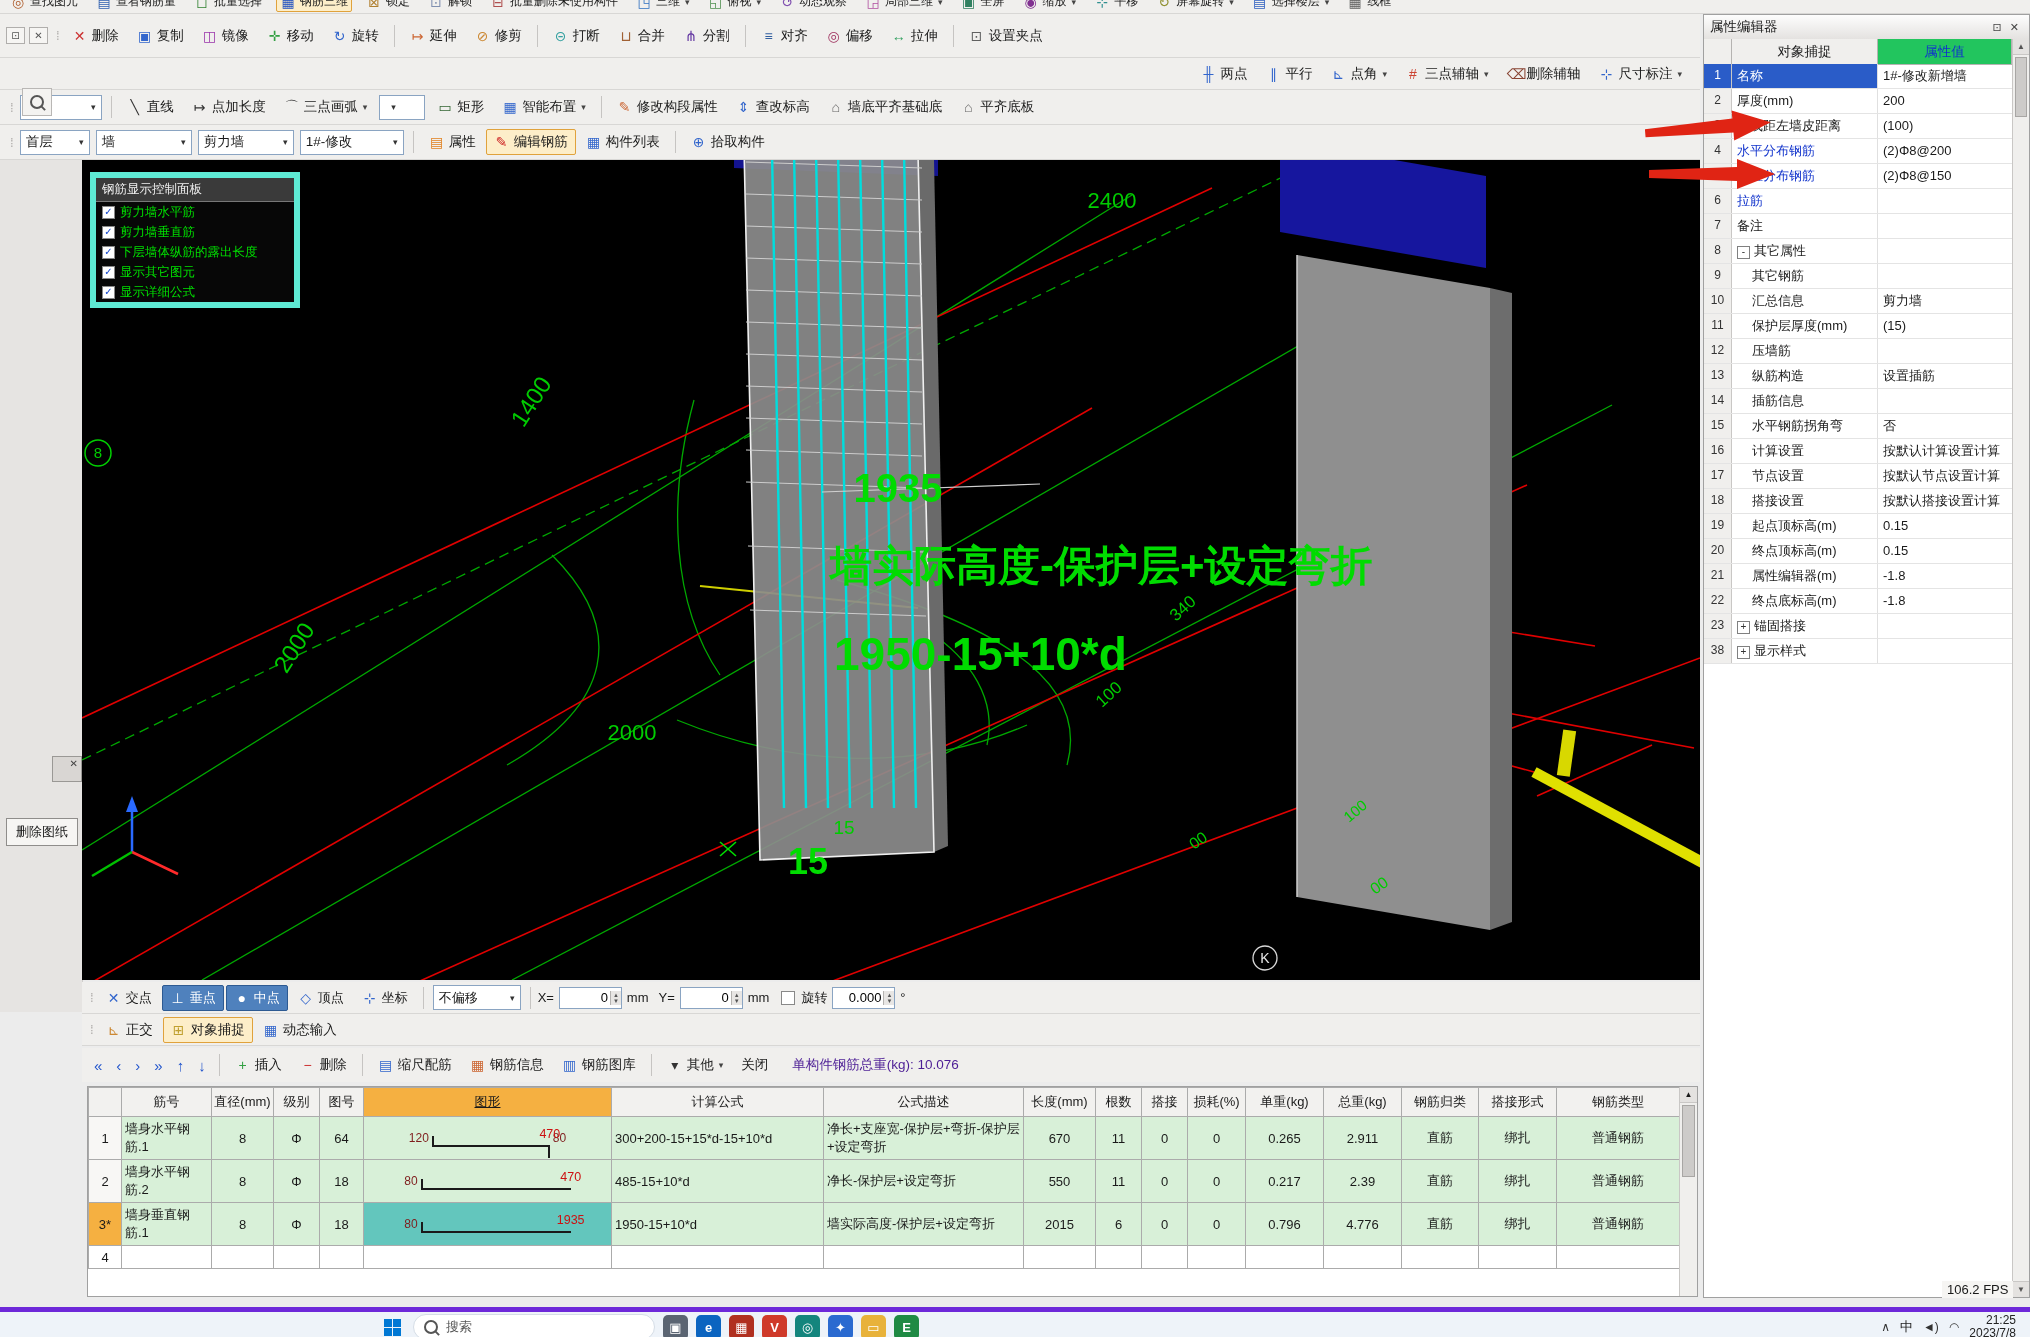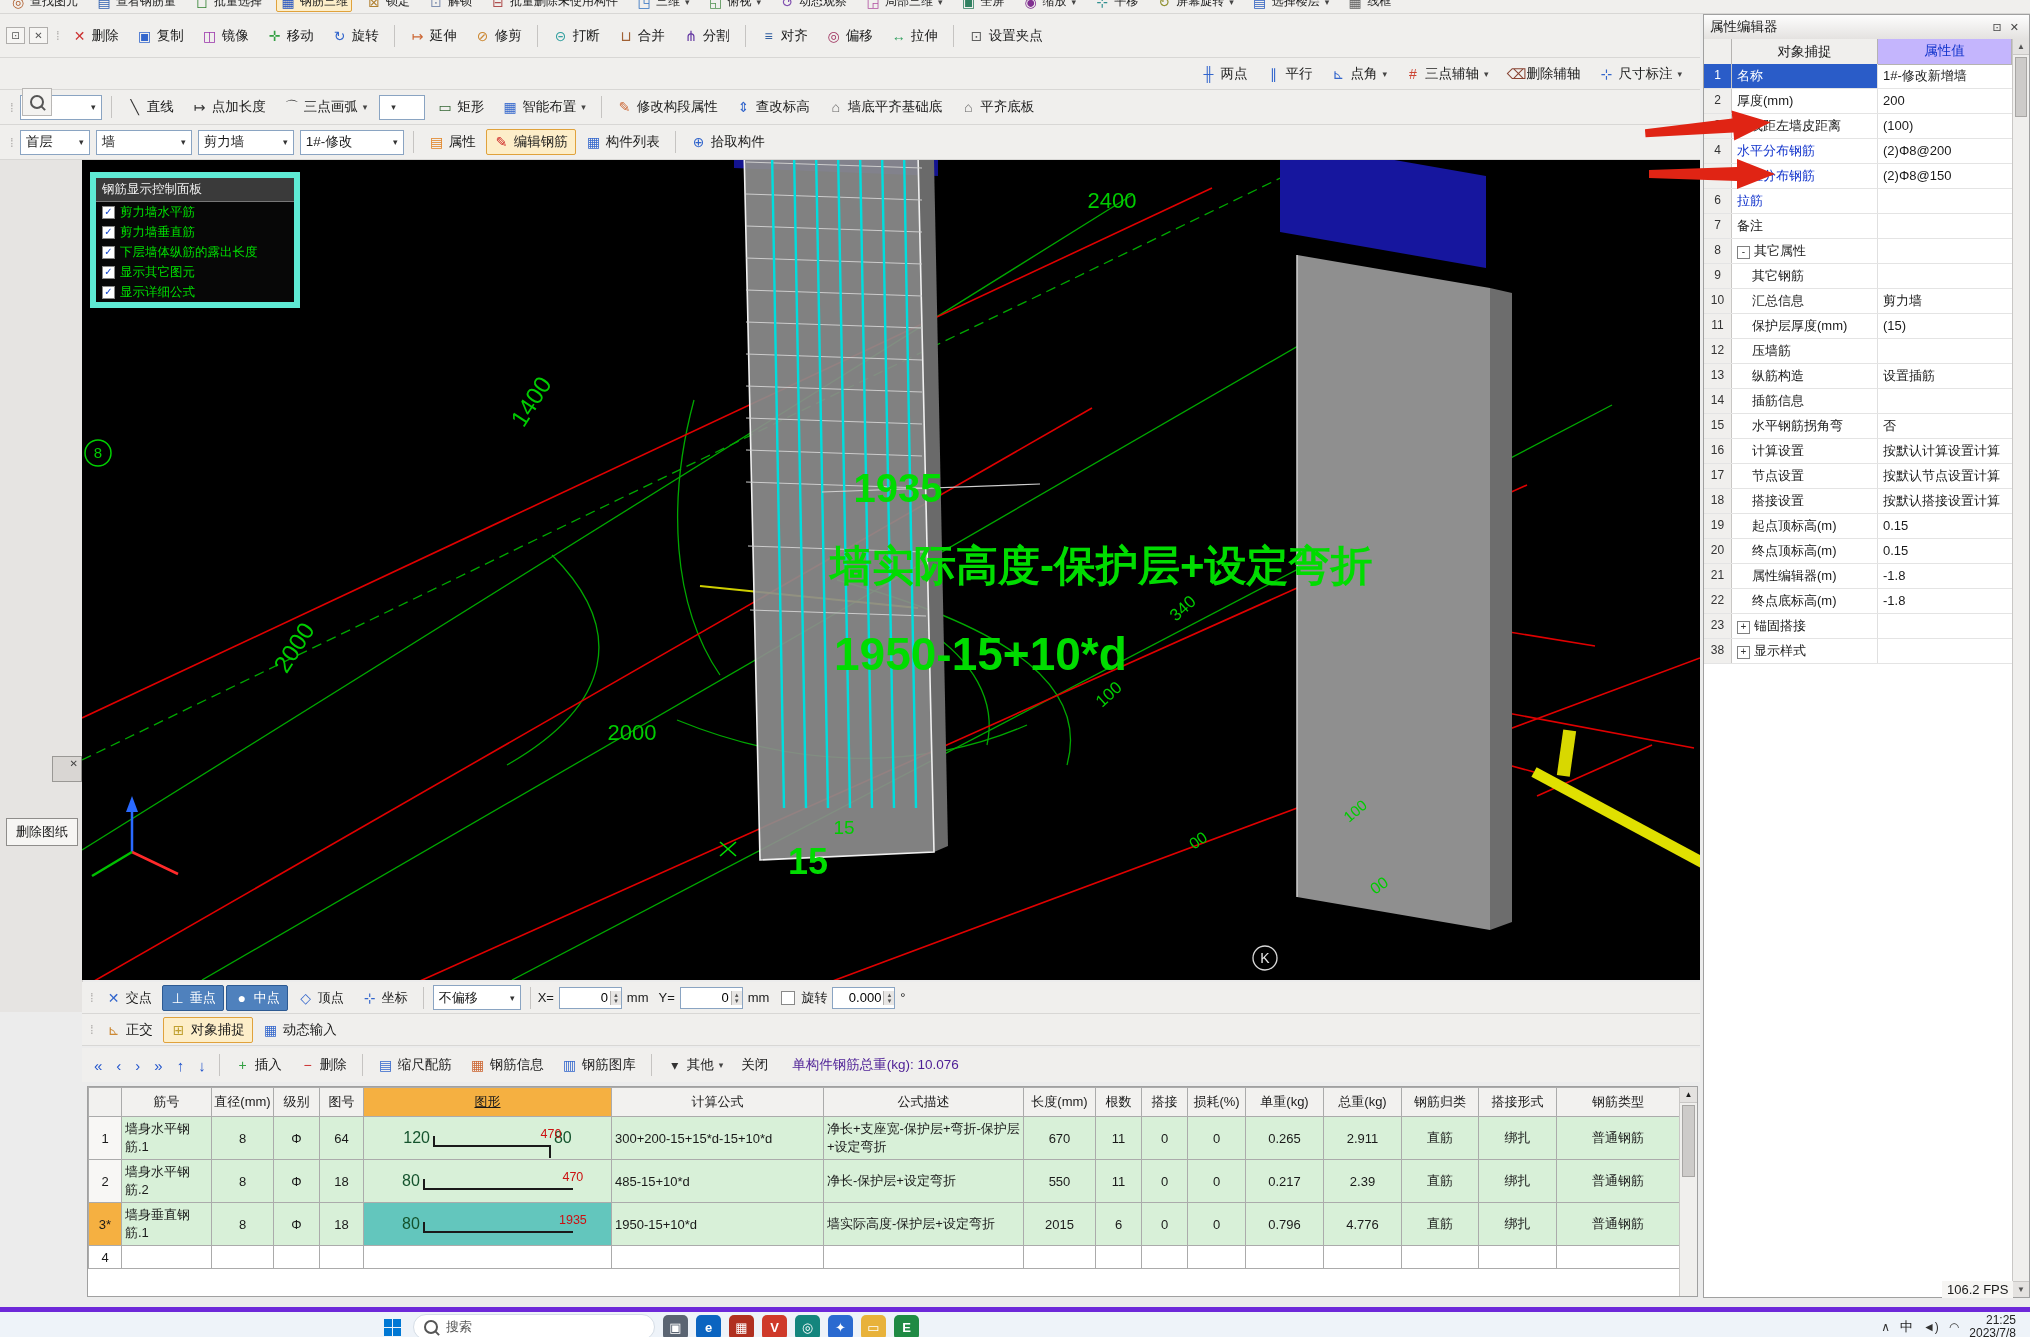--- a/index.html
+++ b/index.html
@@ -61,21 +61,21 @@
   
   #right-panel{position:absolute;left:1703px;top:14px;width:327px;height:1284px;background:#f0efed;
                border:1px solid #a0a0a0;box-sizing:border-box;}
   .rp-title{height:24px;display:flex;align-items:center;background:linear-gradient(#fdfdfd,#e4e2e0);
             border-bottom:1px solid #b5b3b1;padding:0 6px;font-size:13.5px;}
   .rp-title .sp{flex:1;}
   .rp-icon{font-size:11px;color:#444;padding:0 4px;}
   .rp-body{position:absolute;top:24px;left:0;right:16px;bottom:0;background:#fff;border-right:1px solid #d0d0d0;overflow:hidden;}
   .phead{display:grid;grid-template-columns:28px 146px 1fr;height:25px;line-height:25px;font-size:13.5px;}
   .phead .ph{background:#f0efed;border-right:1px solid #b5b3b1;border-bottom:1px solid #b5b3b1;text-align:center;}
-  .phead .ph.val{background:#c4b5fd;color:#1133cc;font-family:Liberation Mono, monospace;}
+  .phead .ph.val{background:#22c55e;color:#1133cc;}
   .prow{display:grid;grid-template-columns:28px 146px 1fr;height:24px;line-height:23px;font-size:13px;
         border-bottom:1px solid #e4e4e4;background:#fff;}
   .pnum{text-align:center;background:#f0efed;border-right:1px solid #c9c7c5;font-size:12px;color:#333;}
   .pname{padding:0 5px;border-right:1px solid #e0e0e0;white-space:nowrap;overflow:hidden;}
   .pname.ind{padding-left:20px;}
   .pname.blue{color:#1133cc;}
   .pval{padding:0 5px;white-space:nowrap;overflow:hidden;}
   .prow.sel .pnum,.prow.sel .pname{background:#2a5cc8;color:#fff;}
   .box{display:inline-block;width:11px;height:11px;line-height:9px;border:1px solid #808080;font-size:10px;
        text-align:center;margin-right:4px;background:#fff;vertical-align:0px;color:#333;}
@@ -93,21 +93,21 @@
   .navg{color:#2255cc;font-size:15px;padding:0 6px;}
   .numbox{display:inline-flex;align-items:center;border:1px solid #8aa4c2;background:#fff;height:20px;margin:0 3px;}
   .numbox input{width:46px;border:none;outline:none;text-align:right;font-size:13px;height:18px;
                 font-family:"Liberation Sans",sans-serif;padding:0 2px;}
   .spin{display:inline-flex;flex-direction:column;font-size:6px;line-height:6px;color:#555;background:#e8e6e4;
         border-left:1px solid #b5b3b1;padding:1px 2px;}
   .chk{width:12px;height:12px;border:1px solid #888;background:#fff;display:inline-block;margin:0 4px 0 10px;}
   #total-weight{margin-left:14px;font-size:13.5px;color:#4c1d95;}
   
   .shp{display:flex;align-items:center;justify-content:center;gap:3px;}
-  .shl,.shr{font-size:16px;color:#14532d;}
+  .shl,.shr{font-size:12px;color:#7f1d1d;}
   .shline{position:relative;height:15px;border-bottom:2px solid #1a1a1a;}
   .shline.lh::before{content:"";position:absolute;left:0;bottom:-2px;width:2px;height:11px;background:#1a1a1a;}
   .shline.rh::after{content:"";position:absolute;right:0;bottom:-13px;width:2px;height:11px;background:#1a1a1a;}
   .shtop{position:absolute;width:100%;text-align:center;top:-2px;color:#cc1111;font-size:12.5px;line-height:13px;}
   
   #table-wrap{position:absolute;left:87px;top:1086px;width:1611px;height:211px;background:#fff;border:1px solid #a0a0a0;box-sizing:border-box;}
   #rebar-table{border-collapse:collapse;table-layout:fixed;width:1591px;font-size:13px;}
   #rebar-table th{background:#f2f1ef;border:1px solid #ababab;height:28px;font-weight:normal;padding:0 2px;overflow:hidden;white-space:nowrap;}
   #rebar-table th.figh{background:#f5b041;text-decoration:underline;}
   #rebar-table td{border:1px solid #ababab;background:#d8f0d8;text-align:center;padding:1px 3px;overflow:hidden;}

